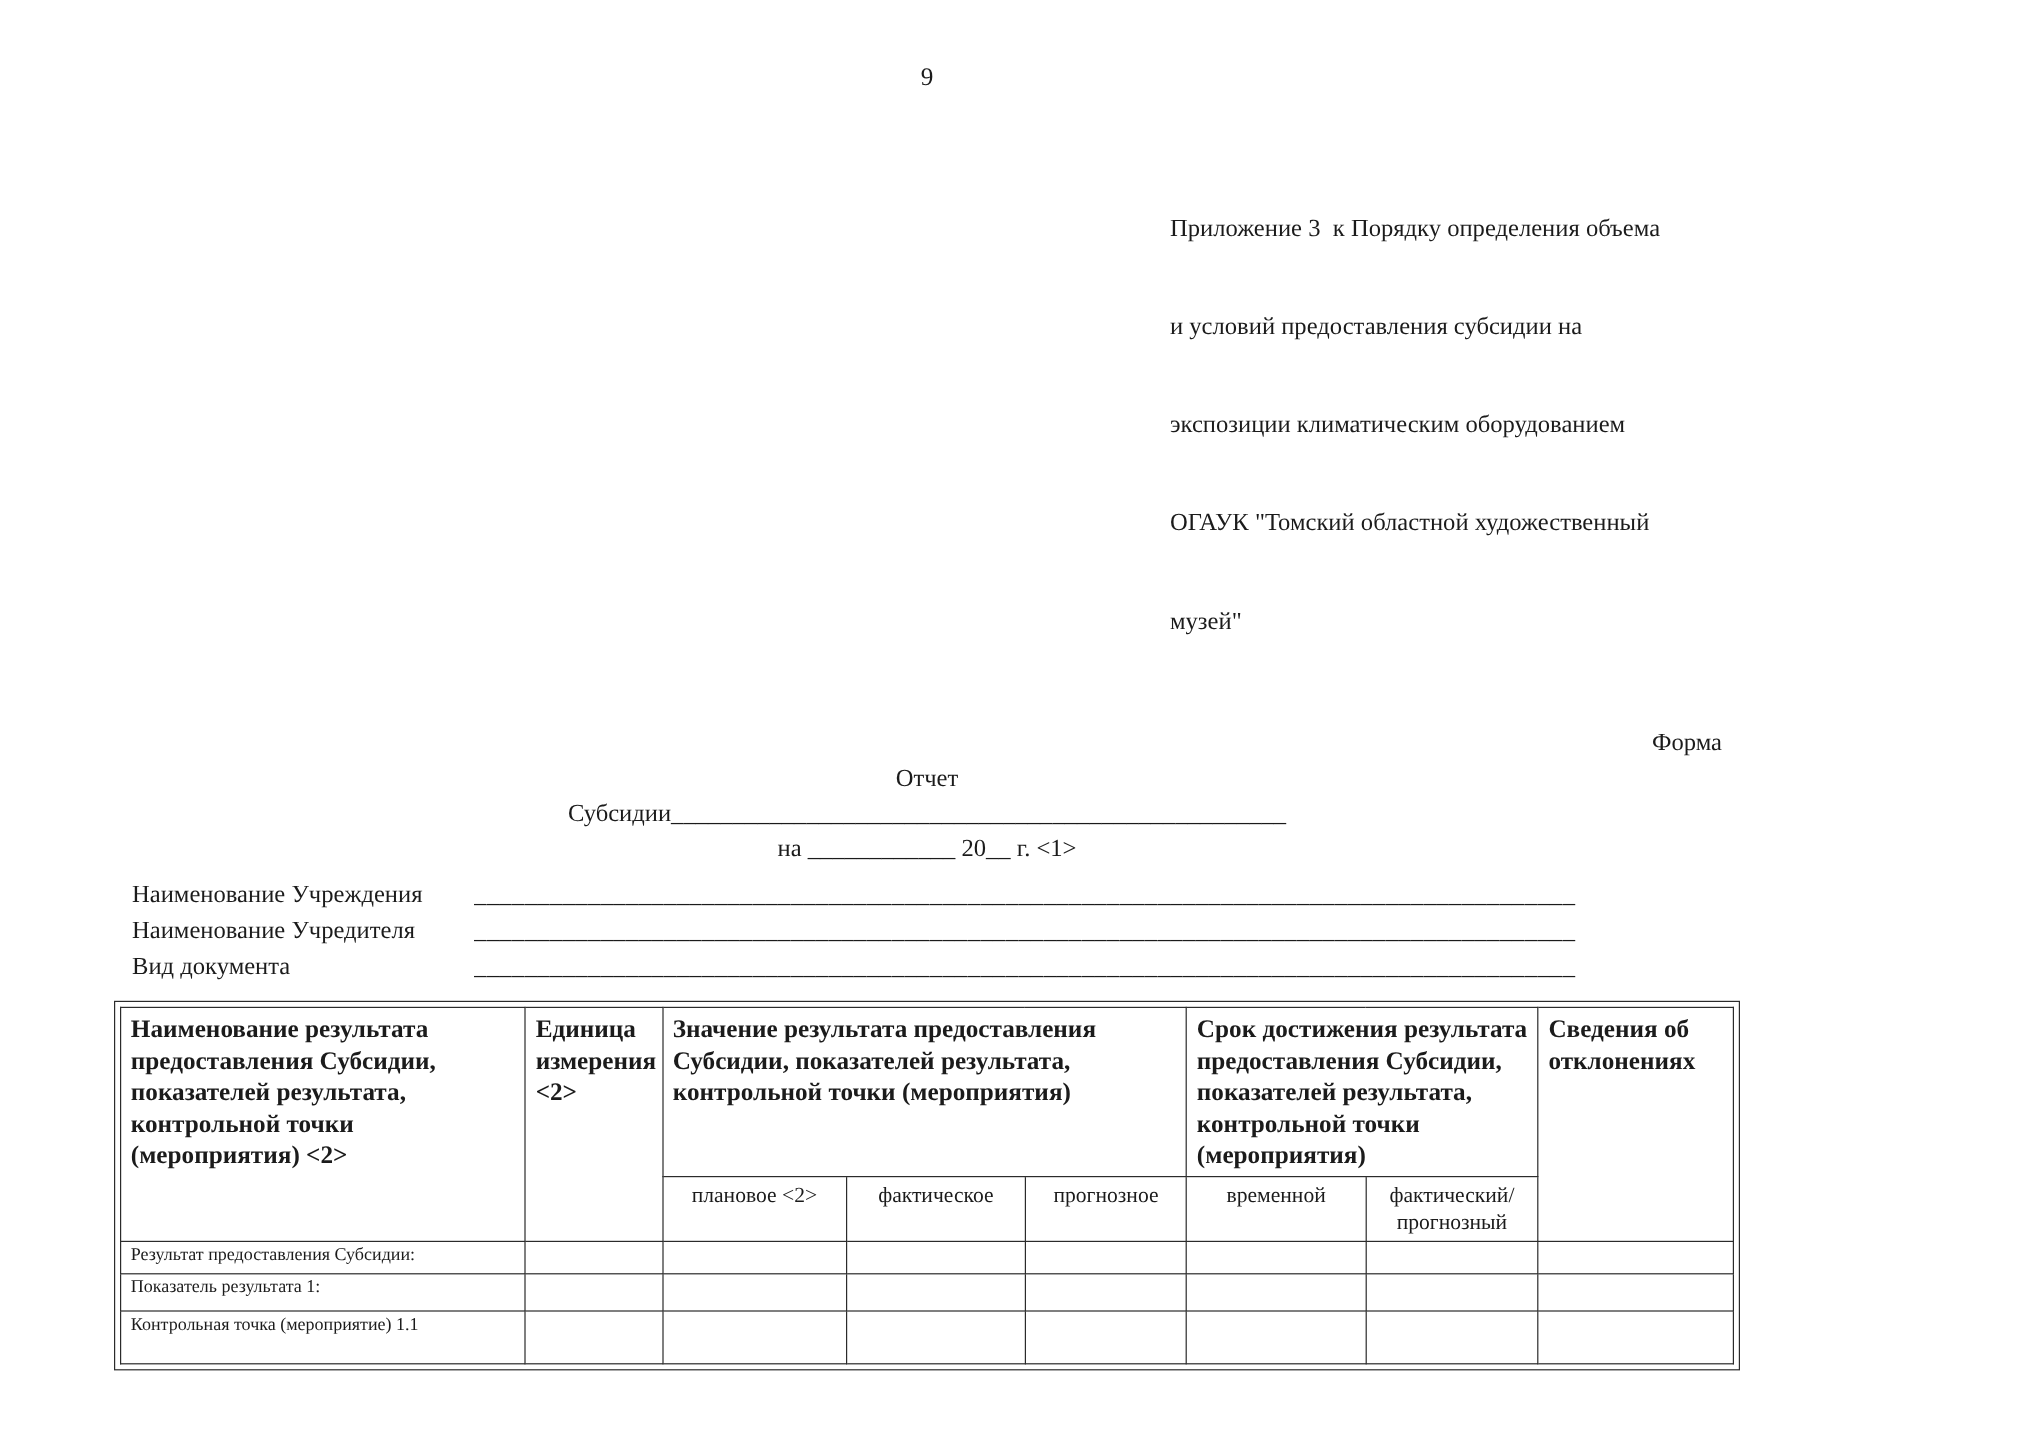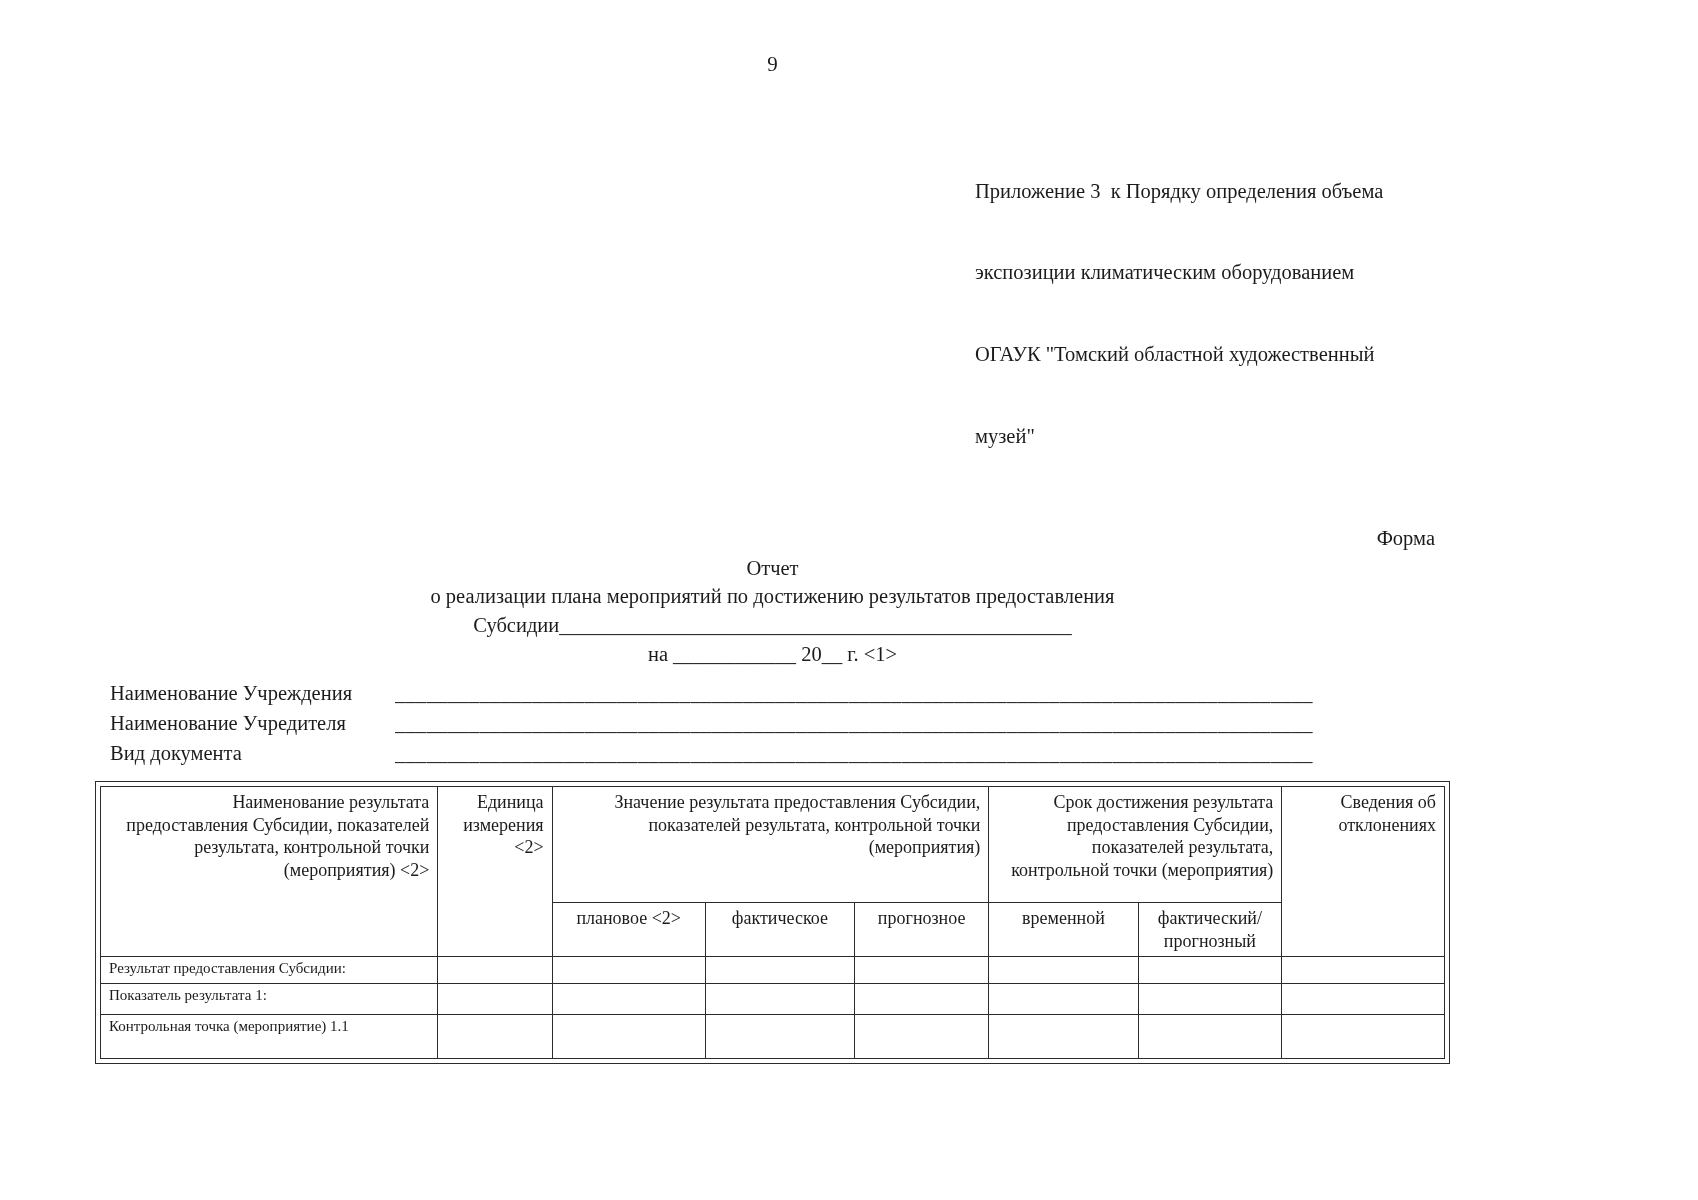--- a/index.html
+++ b/index.html
@@ -78,23 +78,24 @@
     border-collapse: collapse;
     table-layout: fixed;
   }
   th, td {
     border: 1.4px solid #2b2b2b;
     vertical-align: top;
     font-weight: normal;
     padding: 4px 8px;
   }
   th.group {
-    text-align: right;
-    font-size: 18px;
+    text-align: left;
+    font-size: 21px;
     line-height: 1.25;
+    font-weight: bold;
   }
   tr.hdr-top { height: 116px; }
   tr.hdr-sub { height: 48px; }
   th.sub {
     text-align: center;
     font-size: 18px;
     line-height: 1.25;
     padding: 4px 4px;
     overflow-wrap: break-word;
   }
@@ -108,30 +109,30 @@
 </head>
 <body>
 
 <div class="page">
   <div class="content">
 
     <div class="page-number">9</div>
 
     <div class="appendix">
       <div>Приложение 3  к Порядку определения объема</div>
+      <div>и условий предоставления субсидии на</div>
       <div>экспозиции климатическим оборудованием</div>
       <div>ОГАУК "Томский областной художественный</div>
       <div>музей"</div>
     </div>
 
     <div class="forma">Форма</div>
 
     <div class="title-block">
       <div class="title-line">Отчет</div>
-      <div class="title-line">о реализации плана мероприятий по достижению результатов предоставления</div>
       <div class="title-line">Субсидии__________________________________________________</div>
       <div class="title-line">на ____________ 20__ г. &lt;1&gt;</div>
     </div>
 
     <div class="fields">
       <div class="field-row">
         <span class="field-label">Наименование Учреждения</span>
         <span class="field-line">_______________________________________________________________________________________</span>
       </div>
       <div class="field-row">

